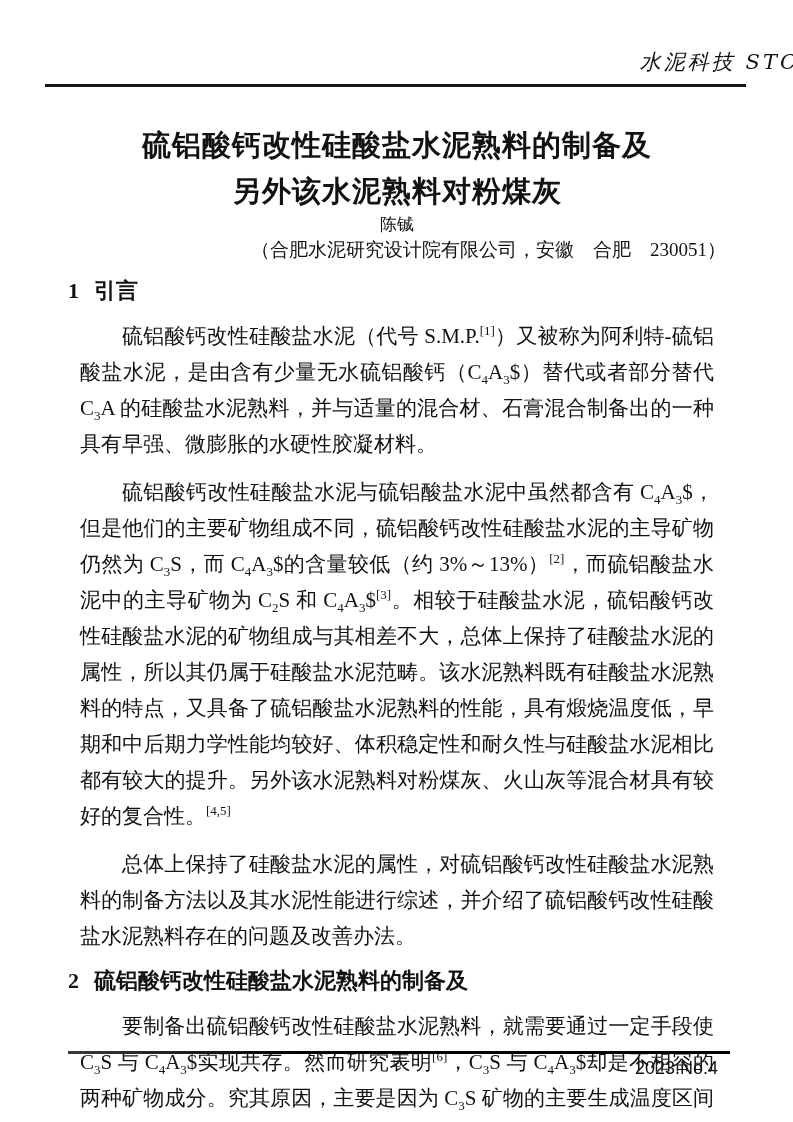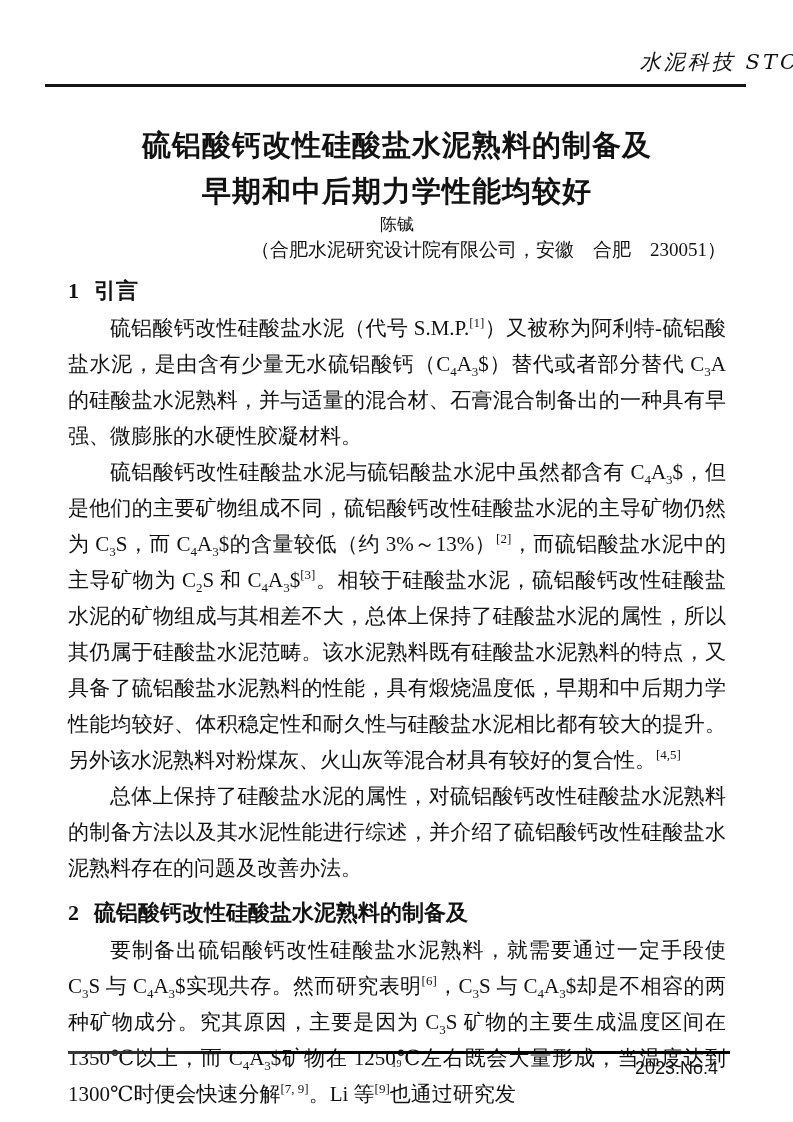--- a/index.html
+++ b/index.html
@@ -36,21 +36,21 @@
   .affiliation {
     text-align:right; font-size:19px; line-height:28px;
   }
   .sec-heading {
     font-family:Liberation Serif, serif;
     font-weight:700; font-size:22px; line-height:30px;
     margin:12px 0 4px 0;
   }
   .sec-heading .sec-num { margin-right:15px; }
   .para {
-    margin:0;
+    margin:12px;
     font-size:21px; line-height:36px;
     text-align:justify; text-indent:2em;
   }
   .para sup { font-size:13px; line-height:0; vertical-align:super; }
   .para sub { font-size:13px; line-height:0; vertical-align:sub; }
   
   .footer-rule {
     position:absolute; top:1051px; left:68px; width:662px; height:3px;
     background:linear-gradient(to right,#3a3a3a 0%,#000 35%,#000 100%);
   }
@@ -68,21 +68,21 @@
 </head>
 <body>
 
 <div class="page">
 
   <div class="journal-name">水泥科技 STC</div>
   <div class="header-rule"></div>
 
   <div class="content">
     <div class="title-line">硫铝酸钙改性硅酸盐水泥熟料的制备及</div>
-    <div class="title-line">早期和中后期力学性能均较好</div>
+    <div class="title-line">另外该水泥熟料对粉煤灰</div>
     <div class="author">陈铖</div>
     <div class="affiliation">（合肥水泥研究设计院有限公司，安徽　合肥　230051）</div>
 
     <div id="sections">
         <h2 class="sec-heading"><span class="sec-num">1</span><span>引言</span></h2>
         <p class="para">硫铝酸钙改性硅酸盐水泥（代号 S.M.P.<sup>[1]</sup>）又被称为阿利特-硫铝酸盐水泥，是由含有少量无水硫铝酸钙（C<sub>4</sub>A<sub>3</sub>$）替代或者部分替代 C<sub>3</sub>A 的硅酸盐水泥熟料，并与适量的混合材、石膏混合制备出的一种具有早强、微膨胀的水硬性胶凝材料。</p>
         <p class="para">硫铝酸钙改性硅酸盐水泥与硫铝酸盐水泥中虽然都含有 C<sub>4</sub>A<sub>3</sub>$，但是他们的主要矿物组成不同，硫铝酸钙改性硅酸盐水泥的主导矿物仍然为 C<sub>3</sub>S，而 C<sub>4</sub>A<sub>3</sub>$的含量较低（约 3%～13%）<sup>[2]</sup>，而硫铝酸盐水泥中的主导矿物为 C<sub>2</sub>S 和 C<sub>4</sub>A<sub>3</sub>$<sup>[3]</sup>。相较于硅酸盐水泥，硫铝酸钙改性硅酸盐水泥的矿物组成与其相差不大，总体上保持了硅酸盐水泥的属性，所以其仍属于硅酸盐水泥范畴。该水泥熟料既有硅酸盐水泥熟料的特点，又具备了硫铝酸盐水泥熟料的性能，具有煅烧温度低，早期和中后期力学性能均较好、体积稳定性和耐久性与硅酸盐水泥相比都有较大的提升。另外该水泥熟料对粉煤灰、火山灰等混合材具有较好的复合性。<sup>[4,5]</sup></p>
         <p class="para">总体上保持了硅酸盐水泥的属性，对硫铝酸钙改性硅酸盐水泥熟料的制备方法以及其水泥性能进行综述，并介绍了硫铝酸钙改性硅酸盐水泥熟料存在的问题及改善办法。</p>
         <h2 class="sec-heading"><span class="sec-num">2</span><span>硫铝酸钙改性硅酸盐水泥熟料的制备及</span></h2>
         <p class="para">要制备出硫铝酸钙改性硅酸盐水泥熟料，就需要通过一定手段使 C<sub>3</sub>S 与 C<sub>4</sub>A<sub>3</sub>$实现共存。然而研究表明<sup>[6]</sup>，C<sub>3</sub>S 与 C<sub>4</sub>A<sub>3</sub>$却是不相容的两种矿物成分。究其原因，主要是因为 C<sub>3</sub>S 矿物的主要生成温度区间在 1350℃以上，而 C<sub>4</sub>A<sub>3</sub>$矿物在 1250℃左右既会大量形成，当温度达到 1300℃时便会快速分解<sup>[7, 9]</sup>。Li 等<sup>[9]</sup>也通过研究发</p>

